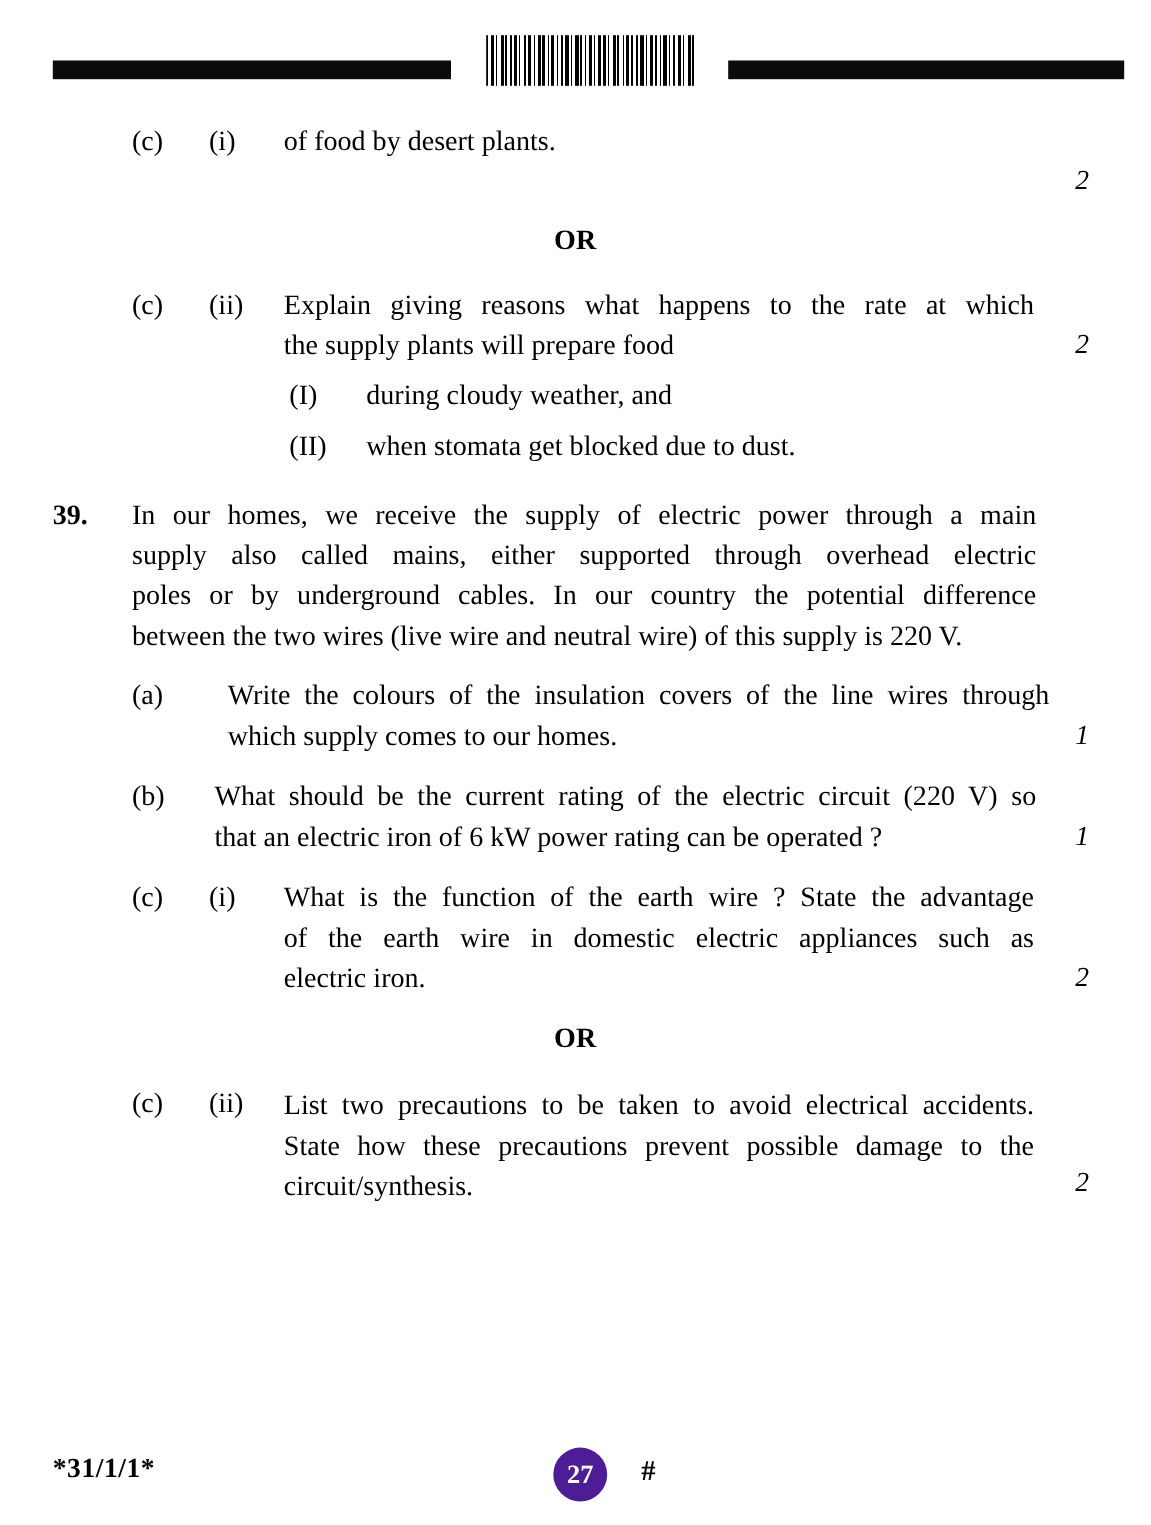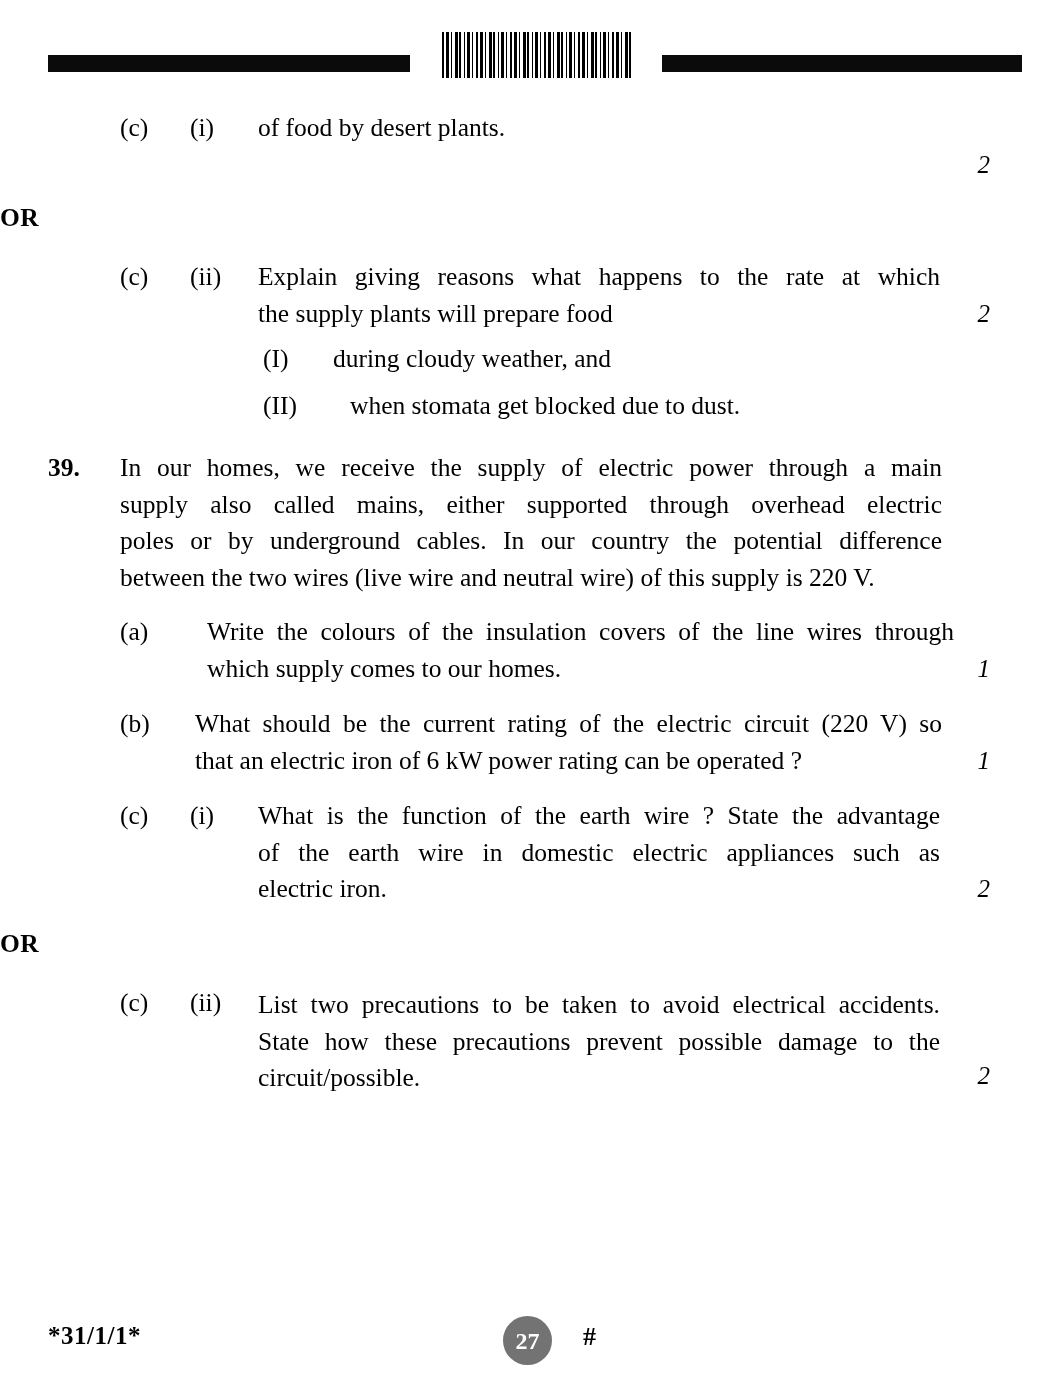--- a/index.html
+++ b/index.html
@@ -101,20 +101,21 @@
     font-size: 25px;
     line-height: 36.5px;
     font-style: italic;
     width: 40px;
     text-align: right;
   }
 
   .or {
     position: absolute;
     width: 1046px;
+    text-align: center;
     font-size: 25.5px;
     font-weight: bold;
     letter-spacing: 0.3px;
   }
 
   
   .ln {
     display: block;
     text-align: justify;
     text-align-last: justify;
@@ -141,21 +142,21 @@
     font-weight: bold;
     letter-spacing: 0.5px;
   }
   .page-badge {
     position: absolute;
     left: 503px;
     top: 6px;
     width: 49px;
     height: 49px;
     border-radius: 50%;
-    background: #737373;
+    background: #4c1d95;
     color: #ffffff;
     font-size: 24px;
     font-weight: bold;
     display: flex;
     align-items: center;
     justify-content: center;
     line-height: 1;
   }
   .footer-hash {
     position: absolute;
@@ -195,21 +196,21 @@
       <div class="para" style="left:258px; top:0; width:682px;">
         <span class="ln">Explain giving reasons what happens to the rate at which</span>
         <span class="ln last">the supply plants will prepare food</span>
       </div>
       <span class="marks" style="left:950px; top:36.5px;">2</span>
 
       <span class="label" style="left:263px; top:82px;">(I)</span>
       <span class="label" style="left:333px; top:82px;">during cloudy weather, and</span>
 
       <span class="label" style="left:263px; top:129px;">(II)</span>
-      <span class="label" style="left:333px; top:129px;margin-left:17px;">when stomata get blocked due to dust.</span>
+      <span class="label" style="left:333px; top:129px;">when stomata get blocked due to dust.</span>
     </div>
 
     <div class="block" style="top:450px;">
       <span class="label bold" style="left:48px; top:0;">39.</span>
       <div class="para" style="left:120px; top:0; width:822px;">
         <span class="ln">In our homes, we receive the supply of electric power through a main</span>
         <span class="ln">supply also called mains, either supported through overhead electric</span>
         <span class="ln">poles or by underground cables. In our country the potential difference</span>
         <span class="ln last">between the two wires (live wire and neutral wire) of this supply is 220 V.</span>
       </div>
@@ -245,21 +246,21 @@
     </div>
 
     <div class="or" style="top:929px;">OR</div>
 
     <div class="block" style="top:985px;">
       <span class="label" style="left:120px; top:0;">(c)</span>
       <span class="label" style="left:190px; top:0;">(ii)</span>
       <div class="para" style="left:258px; top:2px; width:682px;">
         <span class="ln">List two precautions to be taken to avoid electrical accidents.</span>
         <span class="ln">State how these precautions prevent possible damage to the</span>
-        <span class="ln last">circuit/possible.</span>
+        <span class="ln last">circuit/synthesis.</span>
       </div>
       <span class="marks" style="left:950px; top:73px;">2</span>
     </div>
 
   </div>
 
   <div class="footer">
     <span class="footer-code">*31/1/1*</span>
     <div class="page-badge">
       <span>27</span>

